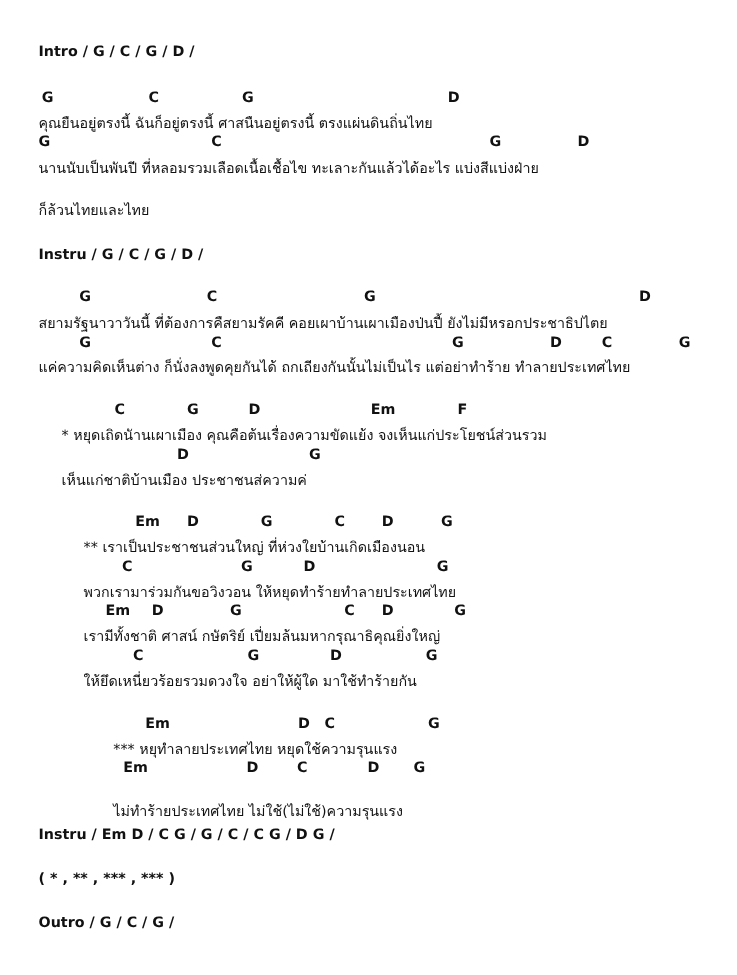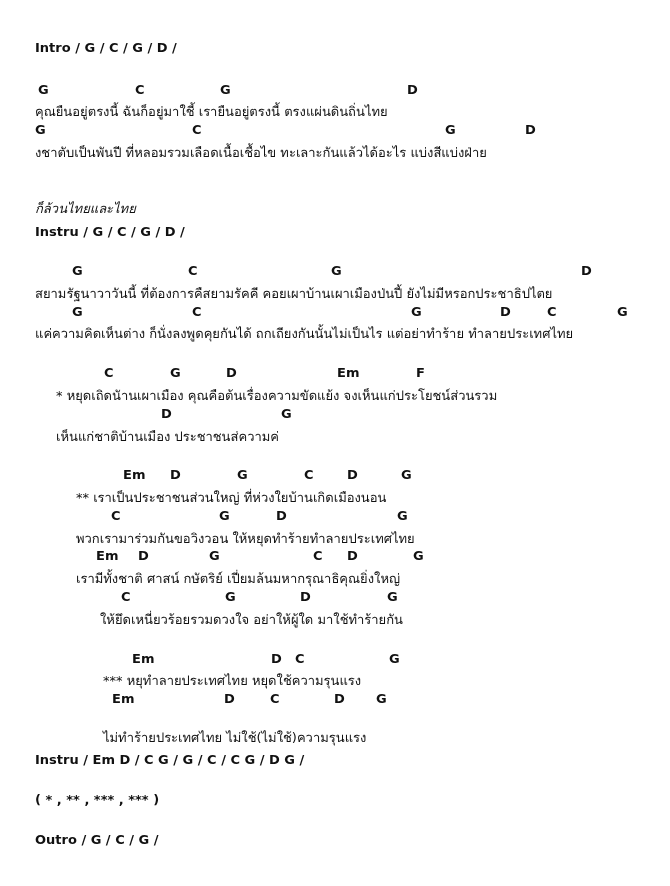--- a/index.html
+++ b/index.html
@@ -16,29 +16,29 @@
 <body>
 
 <div class="line bold" style="left:35px; top:40px;">Intro  / G / C / G / D /</div>
 
 <div class="line" id="v1c1" style="top:82px; height:16px;">
     <span class="chord" style="left: 38px;">G</span>
     <span class="chord" style="left: 135px;">C</span>
     <span class="chord" style="left: 220px;">G</span>
     <span class="chord" style="left: 407px;">D</span>
   </div>
-<div class="line lyric" style="left:35px; top:101px;">คุณยืนอยู่ตรงนี้ ฉันก็อยู่มาใชี้ เรายืนอยู่ตรงนี้ ตรงแผ่นดินถิ่นไทย</div>
+<div class="line lyric" style="left:35px; top:101px;">คุณยืนอยู่ตรงนี้ ฉันก็อยู่ตรงนี้ ศาสนืนอยู่ตรงนี้ ตรงแผ่นดินถิ่นไทย</div>
 <div class="line" id="v1c2" style="top:122px; height:16px;">
     <span class="chord" style="left: 35px;">G</span>
     <span class="chord" style="left: 192px;">C</span>
     <span class="chord" style="left: 445px;">G</span>
     <span class="chord" style="left: 525px;">D</span>
   </div>
-<div class="line lyric" style="left:35px; top:142px;">งชาตับเป็นพันปี ที่หลอมรวมเลือดเนื้อเชื้อไข ทะเลาะกันแล้วได้อะไร แบ่งสีแบ่งฝ่าย</div>
-<div class="line lyric" style="left:35px; top:198px;font-style:italic;">ก็ล้วนไทยและไทย</div>
+<div class="line lyric" style="left:35px; top:142px;">นานนับเป็นพันปี ที่หลอมรวมเลือดเนื้อเชื้อไข ทะเลาะกันแล้วได้อะไร แบ่งสีแบ่งฝ่าย</div>
+<div class="line lyric" style="left:35px; top:180px;">ก็ล้วนไทยและไทย</div>
 
 <div class="line bold" style="left:35px; top:224px;">Instru  / G / C / G / D /</div>
 
 <div class="line" id="v2c1" style="top:263px; height:16px;">
     <span class="chord" style="left: 72px;">G</span>
     <span class="chord" style="left: 188px;">C</span>
     <span class="chord" style="left: 331px;">G</span>
     <span class="chord" style="left: 581px;">D</span>
   </div>
 <div class="line lyric" style="left:35px; top:283px;">สยามรัฐนาวาวันนี้ ที่ต้องการคืสยามรัคคี คอยเผาบ้านเผาเมืองป่นปี้ ยังไม่มีหรอกประชาธิปไตย</div>
@@ -90,21 +90,21 @@
     <span class="chord" style="left: 347px;">D</span>
     <span class="chord" style="left: 413px;">G</span>
   </div>
 <div class="line lyric" style="left:76px; top:568px;">เรามีทั้งชาติ ศาสน์ กษัตริย์ เปี่ยมล้นมหากรุณาธิคุณยิ่งใหญ่</div>
 <div class="line" id="c2c4" style="top:589px; height:16px;">
     <span class="chord" style="left: 121px;">C</span>
     <span class="chord" style="left: 225px;">G</span>
     <span class="chord" style="left: 300px;">D</span>
     <span class="chord" style="left: 387px;">G</span>
   </div>
-<div class="line lyric" style="left:76px; top:609px;margin-left:24px;">ให้ยึดเหนี่ยวร้อยรวมดวงใจ อย่าให้ผู้ใด มาใช้ทำร้ายกัน</div>
+<div class="line lyric" style="left:76px; top:609px;">ให้ยึดเหนี่ยวร้อยรวมดวงใจ อย่าให้ผู้ใด มาใช้ทำร้ายกัน</div>
 
 <div class="line" id="c3c1" style="top:651px; height:16px;">
     <span class="chord" style="left: 132px;">Em</span>
     <span class="chord" style="left: 271px;">D</span>
     <span class="chord" style="left: 295px;">C</span>
     <span class="chord" style="left: 389px;">G</span>
   </div>
 <div class="line lyric" style="left:103px; top:670px;">*** หยุทำลายประเทศไทย หยุดใช้ความรุนแรง</div>
 <div class="line" id="c3c2" style="top:691px; height:16px;">
     <span class="chord" style="left: 112px;">Em</span>

